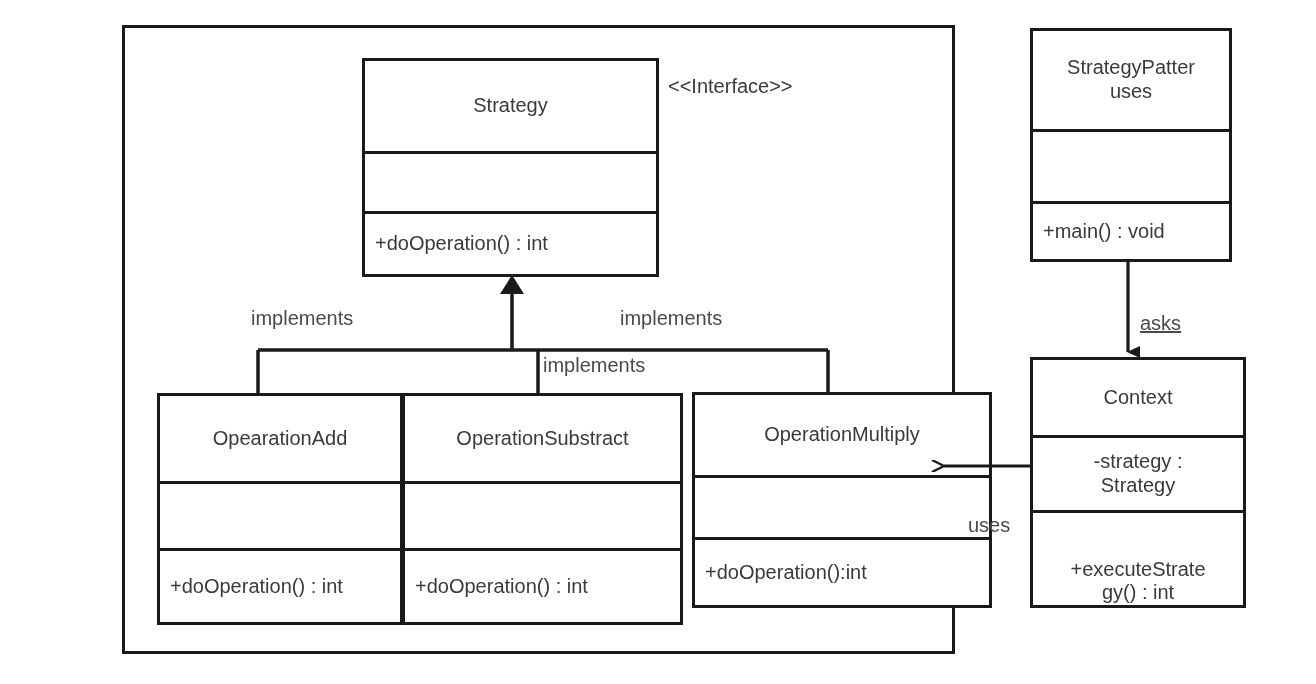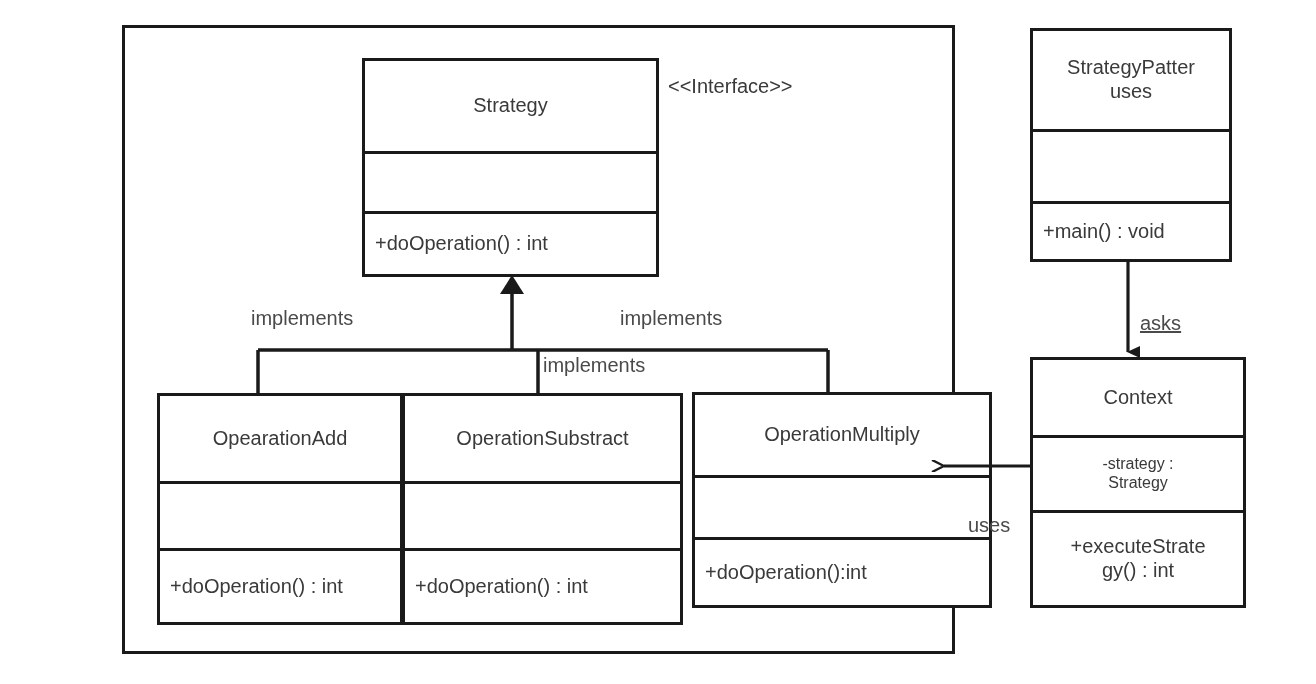--- a/index.html
+++ b/index.html
@@ -42,21 +42,21 @@
     text-align: center;
     color: #3a3a3a;
     font-size: 20px;
     line-height: 1.18;
     padding: 0 6px;
   }
   .comp-attr {
     justify-content: center;
     text-align: right;
     color: #3a3a3a;
-    font-size: 16px;
+    font-size: 20px;
     line-height: 1.18;
     padding: 0 6px;
   }
   .comp-empty {
     
   }
   .comp-method {
     justify-content: flex-start;
     text-align: left;
     color: #3a3a3a;
@@ -152,21 +152,21 @@
     <div class="compartment comp-attr comp-empty" style="height:72px;"></div>
     <div class="compartment comp-method" style="flex:1;">+main() : void</div>
   </div>
 
   <div class="uml-box" style="left:1030px; top:357px; width:216px; height:251px;">
     <div class="compartment comp-title" style="height:75px;">Context</div>
     <div class="compartment comp-attr" style="height:75px; flex-direction:column; justify-content:center;">
       <span>-strategy :</span>
       <span>Strategy</span>
     </div>
-    <div class="compartment comp-method-center" style="flex:1; flex-direction:column; justify-content:center;">
+    <div class="compartment comp-method-center" style="flex:1; flex-direction:column; justify-content:flex-end;">
       <span>+executeStrate</span>
       <span>gy() : int</span>
     </div>
   </div>
 
   <div class="edge-label" style="left:251px; top:308px;">implements</div>
 
   <div class="edge-label" style="left:543px; top:355px;">implements</div>
 
   <div class="edge-label" style="left:620px; top:308px;">implements</div>

